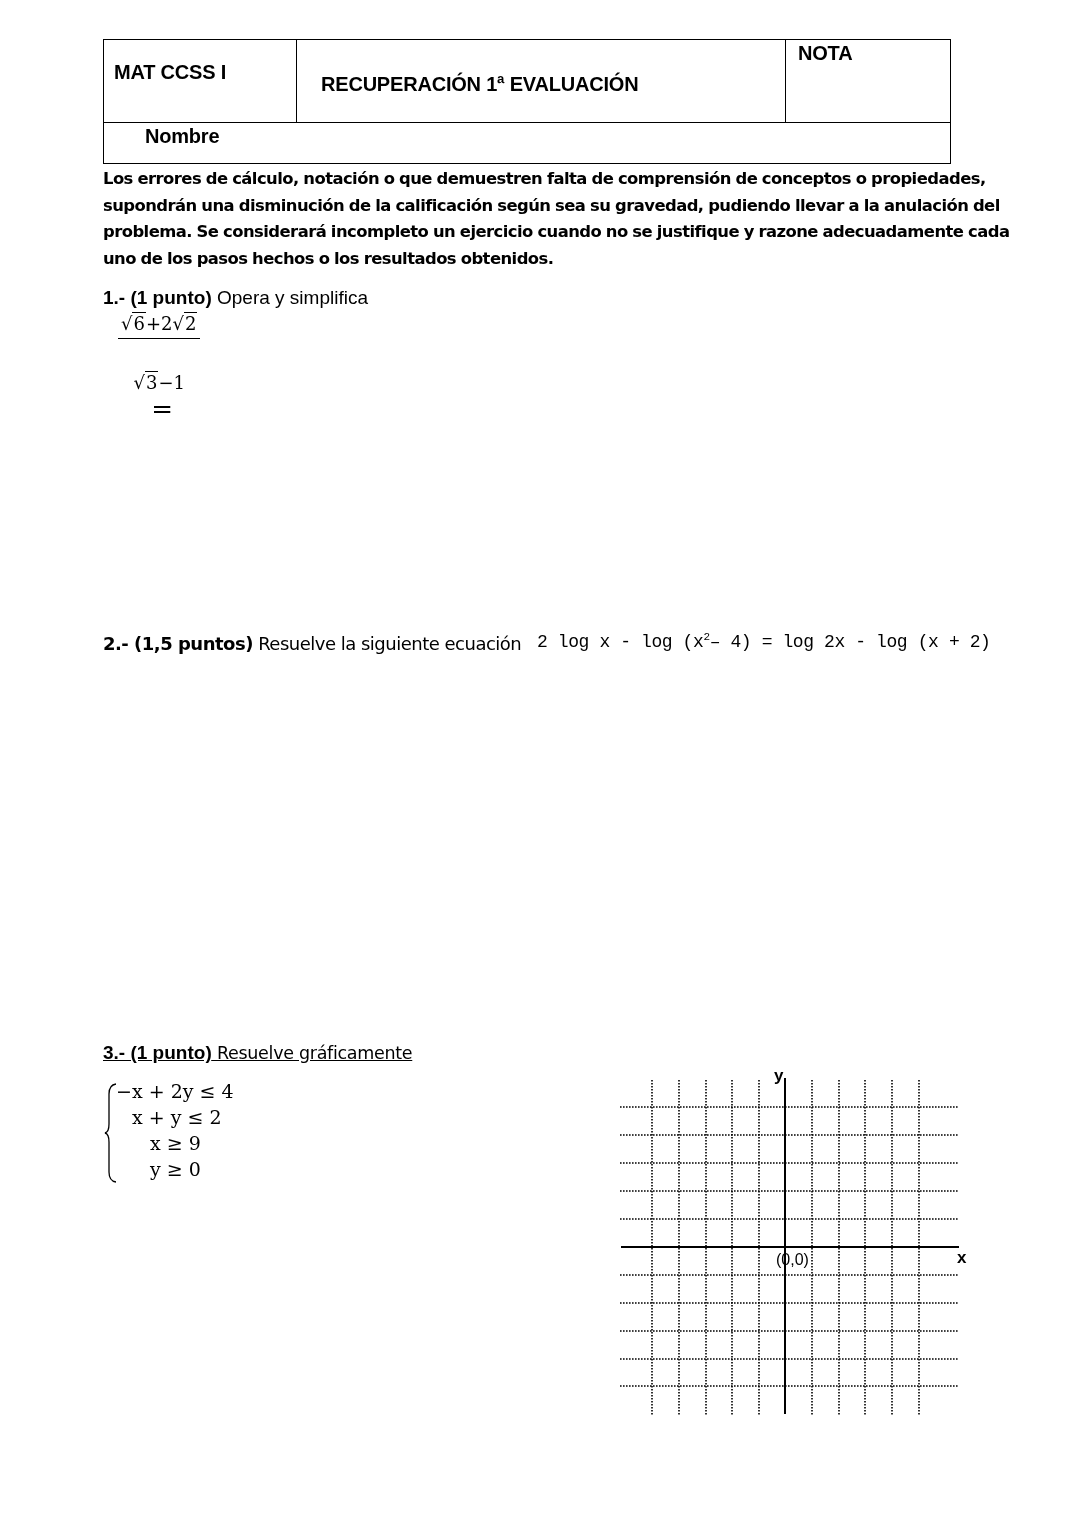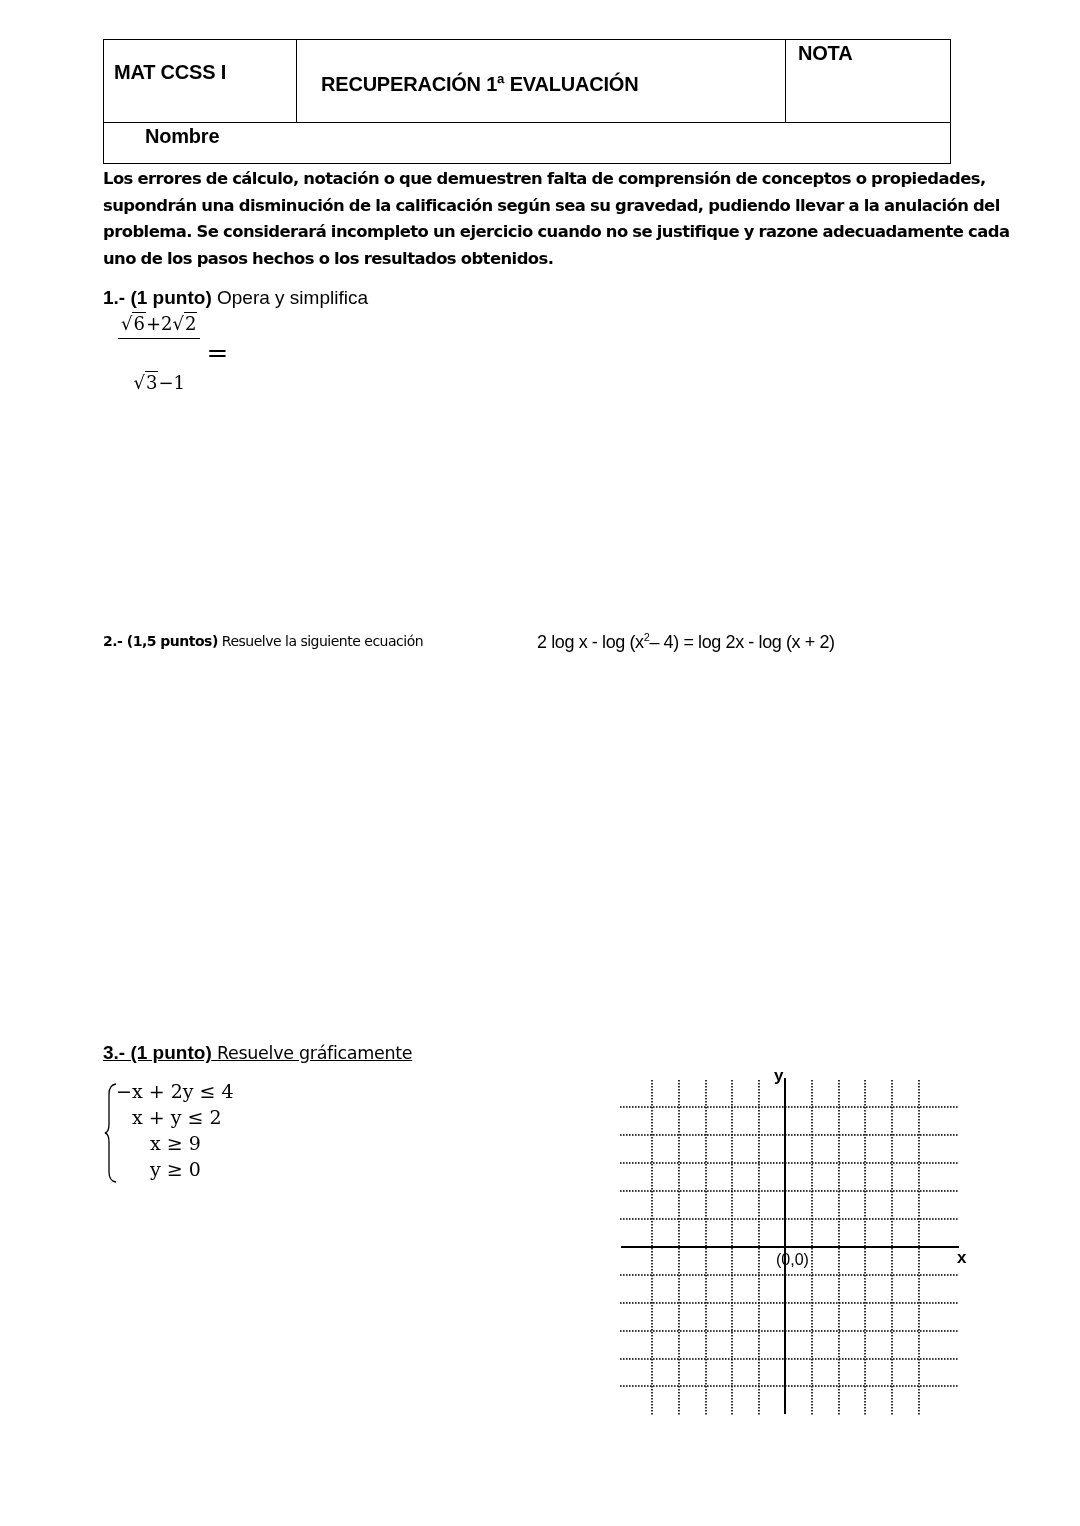--- a/index.html
+++ b/index.html
@@ -11,31 +11,31 @@
     .hdr-vline { position: absolute; top: 39px; height: 84px; width: 1px; background: #000; }
     .hdr-hline { position: absolute; left: 103px; top: 122px; width: 848px; height: 1px; background: #000; }
     .hdr-text { position: absolute; font-family: "Liberation Sans", sans-serif; font-weight: bold; font-size: 20px; white-space: nowrap; letter-spacing: -0.2px; }
 
     
     .instructions { position: absolute; left: 103px; top: 166px; width: 910px; font-family: "DejaVu Sans", sans-serif; font-weight: bold; font-size: 16.4px; line-height: 26.5px; letter-spacing: -0.55px; word-spacing: -0.5px; }
 
     
     .q-title { position: absolute; font-family: "Liberation Sans", sans-serif; font-size: 19px; white-space: nowrap; }
     .q-title .q-num { font-weight: bold; }
-    .q-title-dejavu { font-family: "DejaVu Sans", sans-serif; font-size: 14px; letter-spacing: -0.5px; }
-    .fraction { position: absolute; left: 118px; top: 312px; display: flex; align-items: center; }
+    .q-title-dejavu { font-family: "DejaVu Sans", sans-serif; font-size: 18px; letter-spacing: -0.5px; }
+    .fraction { position: absolute; left: 118px; top: 312px; display: flex; align-items: center; flex-direction: column; }
     .frac { display: inline-flex; flex-direction: column; align-items: center; font-family: "DejaVu Serif", serif; font-size: 18px; }
     .frac .num { padding: 0 3px 2px 3px; border-bottom: 1.6px solid #000; line-height: 24px; }
     .frac .den { padding-top: 1px; line-height: 22px; margin-top: 32px; }
     .eq-sign { font-family: "DejaVu Serif", serif; font-size: 26px; margin-left: 6px; margin-top: 0px; }
     .sqrt { display: inline-block; }
     .sqrt .rad-sign { font-family: "DejaVu Sans", sans-serif; }
     .sqrt .rad-body { border-top: 1.3px solid #000; padding: 0 1px; }
 
-    .equation2 { position: absolute; left: 537px; top: 631px; font-family: Liberation Sans, sans-serif; font-size: 18px; white-space: nowrap; letter-spacing: -0.4px; }
+    .equation2 { position: absolute; left: 537px; top: 631px; font-family: Liberation Mono, monospace; font-size: 18px; white-space: nowrap; letter-spacing: -0.4px; }
     .equation2 sup { font-size: 11px; vertical-align: 7px; }
 
     .system { position: absolute; left: 104px; top: 1080px; width: 150px; height: 105px; }
     .system .brace { position: absolute; left: 0; top: 2px; font-family: "DejaVu Serif", serif; }
     .system .row { position: absolute; font-family: "DejaVu Serif", serif; font-size: 19px; white-space: nowrap; }
 
     
     .grid { position: absolute; left: 0; top: 0; width: 1080px; height: 1526px; pointer-events: none; }
     .axis-label { position: absolute; font-family: "Liberation Sans", sans-serif; font-weight: bold; font-size: 17px; }
     .origin-label { position: absolute; font-family: "Liberation Sans", sans-serif; font-size: 16px; }

